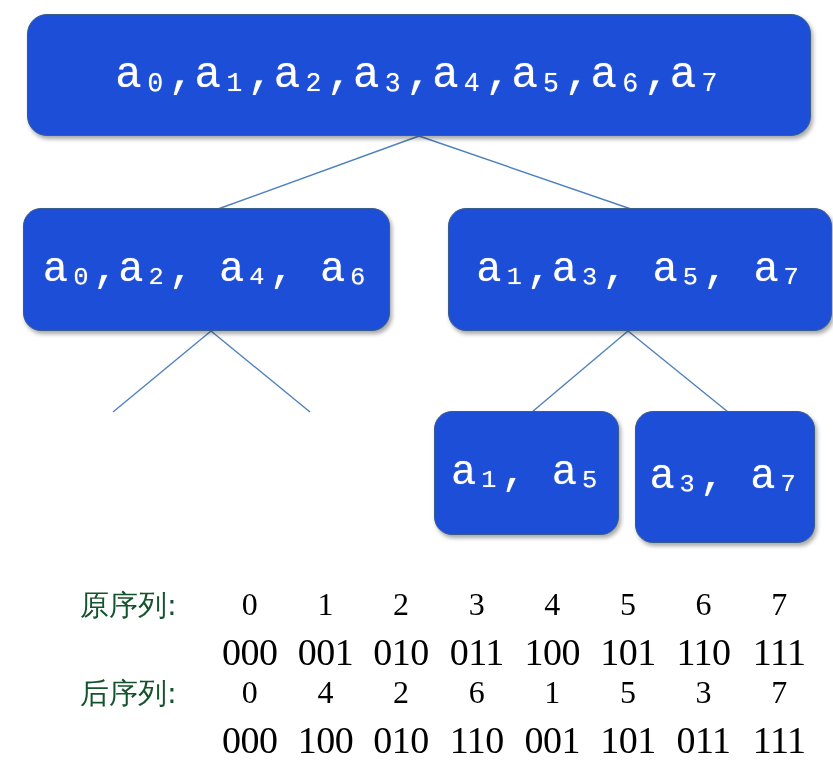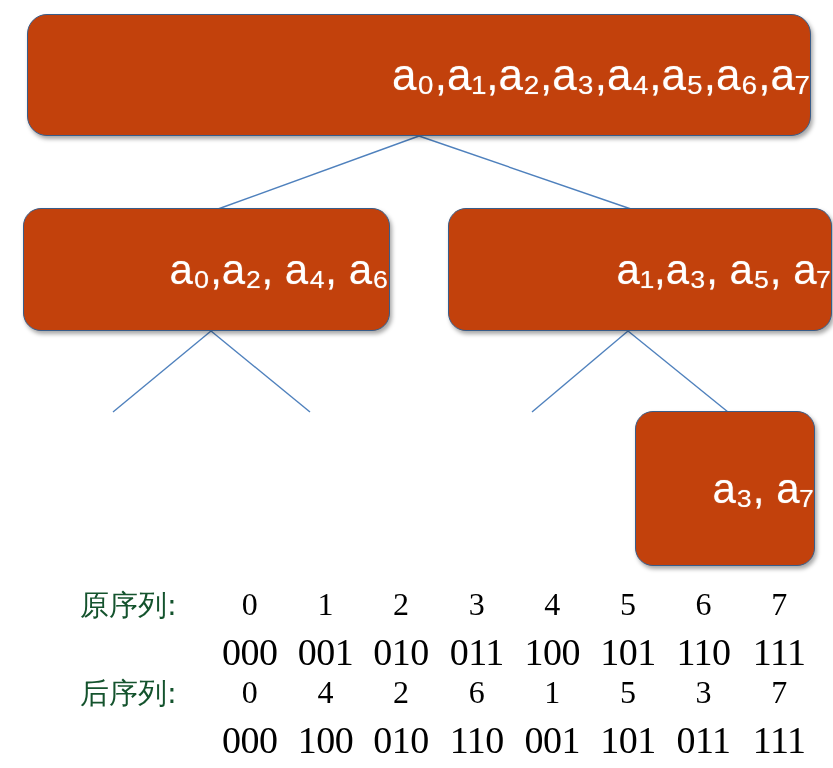--- a/index.html
+++ b/index.html
@@ -23,45 +23,45 @@
   svg.connectors {
     position: absolute;
     left: 0; top: 0;
     width: 833px;
     height: 768px;
     pointer-events: none;
   }
   .node {
     position: absolute;
     box-sizing: border-box;
-    background: #c2410c;
+    background: #1d4ed8;
     border: 1.5px solid #385D8A;
     border-radius: 18px;
     box-shadow: 2px 3px 4px rgba(0,0,0,0.35);
     display: flex;
     align-items: center;
-    justify-content: flex-end;
+    justify-content: center;
     color: #ffffff;
     text-shadow: 0 0 1px rgba(255,255,255,0.6);
-    font-family: Liberation Sans, sans-serif;
+    font-family: Liberation Mono, monospace;
     white-space: nowrap;
     z-index: 2;
   }
   .node .lbl {
     font-size: 44px;
     line-height: 1;
     letter-spacing: 0px;
   }
   #root { left: 27px;  top: 14px;  width: 784px; height: 122px; border-radius: 20px; }
   #lvl2-left  { left: 23px;  top: 208px; width: 367px; height: 123px; }
   #lvl2-right { left: 448px; top: 208px; width: 384px; height: 123px; }
   #leaf-0 { left: 18px;  top: 411px; width: 180px; height: 124px; }
   #leaf-1 { left: 213px; top: 411px; width: 180px; height: 124px; }
   #leaf-2 { left: 434px; top: 411px; width: 185px; height: 124px; }
-  #leaf-3 { left: 635px; top: 411px; width: 180px; height: 155px; }
+  #leaf-3 { left: 635px; top: 411px; width: 180px; height: 132px; }
 
   #leaf-0 .lbl, #leaf-1 .lbl, #leaf-2 .lbl, #leaf-3 .lbl { font-size: 42px; }
   #lvl2-left .lbl, #lvl2-right .lbl { font-size: 42px; }
   #root .lbl { font-size: 44px; }
 
   
   #seq-table {
     position: absolute;
     left: 0;
     top: 578px;
@@ -128,20 +128,23 @@
   <div class="node" id="lvl2-left">
     <span class="lbl">a₀,a₂, a₄, a₆</span>
   </div>
 
   <div class="node" id="lvl2-right">
     <span class="lbl">a₁,a₃, a₅, a₇</span>
   </div>
 
 
 
+  <div class="node" id="leaf-2">
+    <span class="lbl">a₁, a₅</span>
+  </div>
 
   <div class="node" id="leaf-3">
     <span class="lbl">a₃, a₇</span>
   </div>
 
   <div id="seq-table">
 
     <div class="seq-row row-dec" id="row-orig-dec">
       <span class="seq-label">原序列:</span>
       <div class="cells">

